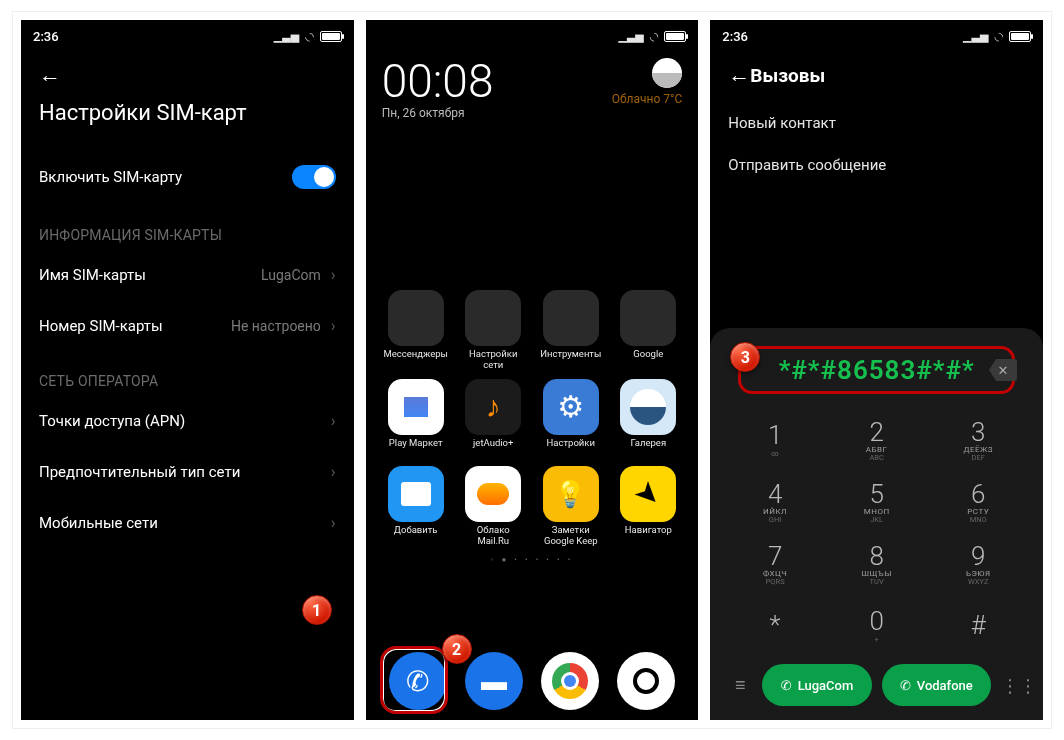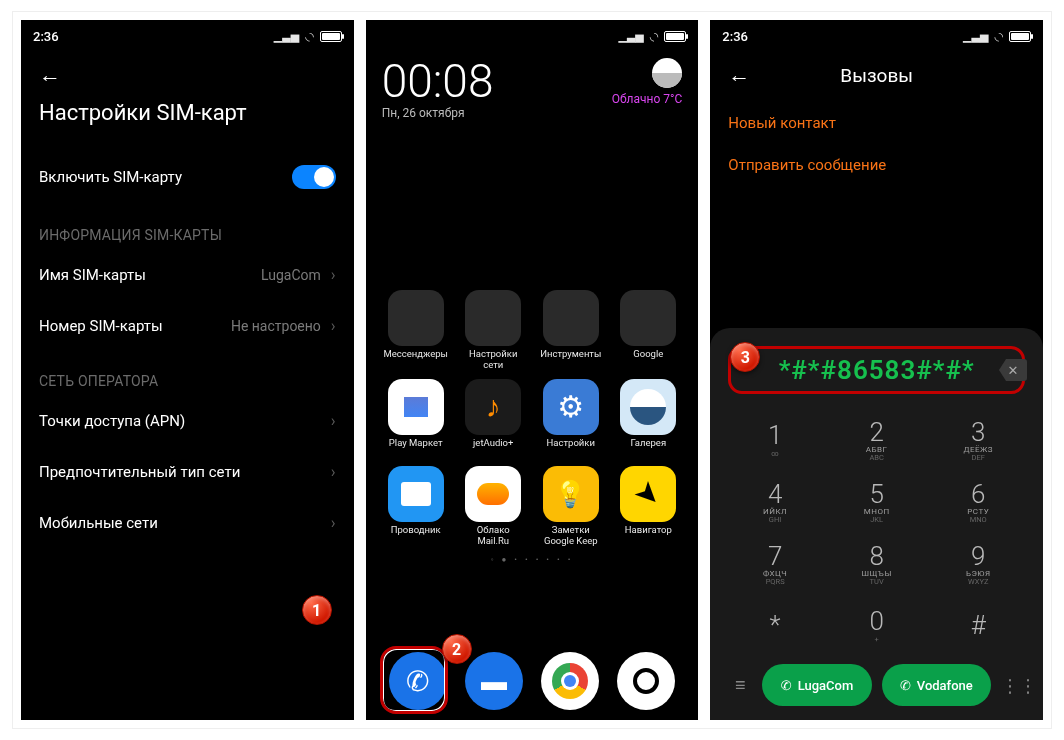--- a/index.html
+++ b/index.html
@@ -26,42 +26,42 @@
   .chev { color: #5a5a5a; font-size: 16px; margin-left: 10px; }
   .row-right { display: flex; align-items: center; }
 
   
   .badge { position: absolute; width: 30px; height: 30px; border-radius: 50%; background: radial-gradient(circle at 30% 25%, #ff6b4a, #d01800 70%); border:1px solid #b81400; color:#fff; font-weight:700; font-size:16px; display:flex; align-items:center; justify-content:center; box-shadow: inset 0 2px 4px rgba(255,255,255,.4), 0 2px 4px rgba(0,0,0,.5);}
 
   
   .hs-top { padding: 6px 16px 0; display:flex; justify-content:space-between; align-items:flex-start;}
   .clock { font-size: 46px; font-weight: 300; line-height:1;}
   .date { font-size: 12px; color:#bbb; margin-top:2px;}
-  .weather { text-align:right; font-size:12px; color:#d946ef; }
+  .weather { text-align:right; font-size:12px; color:#a16207; }
   .weather-icon { width:30px; height:30px; background:#fff; border-radius:50%; margin-left:auto; margin-bottom:4px; position:relative; overflow:hidden;}
   .weather-icon::after { content:''; position:absolute; width:30px; height:15px; background:#bbb; bottom:0; left:0;}
   .app-grid { padding: 0 12px; margin-top: 170px;}
   .app-row { display:flex; justify-content:space-between; margin-bottom: 8px;}
   .app { width: 76px; text-align:center; }
   .app-icon { width: 56px; height:56px; border-radius:14px; margin: 0 auto; display:flex; align-items:center; justify-content:center; font-size:26px; position:relative;}
   .app-label { font-size: 9.5px; color:#e8e8e8; margin-top:3px; line-height:1.15; min-height:20px; white-space:pre-line;}
   .folder { background:#2a2a2a; display:grid; grid-template-columns: repeat(3,14px); grid-template-rows: repeat(3,14px); gap:3px; padding:5px; width:56px; height:56px;}
   .folder > span { border-radius:3px; }
   .dots { text-align:center; color:#666; font-size:8px; letter-spacing:3px; margin:2px 0 6px;}
   .dock { display:flex; justify-content:space-around; padding: 4px 14px 10px; position:absolute; bottom:0; left:0; right:0;}
   .dock .app-icon { width:58px; height:58px; border-radius:50%;}
   .highlight { position:absolute; border:3px solid #c20000; border-radius:16px; box-shadow: 1px 1px 0 #fff inset, -1px -1px 0 #fff inset;}
 
   
   .dial-header { display:flex; align-items:center; padding: 10px 18px 0;}
-  .dial-title { flex:1; text-align:center; font-size:19px; font-weight:400; padding-right:22px;}
+  .dial-title { flex:1; text-align:left; font-size:19px; font-weight:700; padding-right:22px;}
   .link-list { padding: 14px 18px 0;}
-  .link-list > div { color:#f97316; font-size:15px; padding: 12px 0;}
+  .link-list > div { color:#e5e5e5; font-size:15px; padding: 12px 0;}
   .dial-panel { position:absolute; bottom:0; left:0; right:0; background:#1a1a1a; border-radius: 20px 20px 0 0; padding-top:12px;}
-  .dial-display-wrap { position:relative; margin:6px 18px 8px;}
+  .dial-display-wrap { position:relative; margin:6px 28px 8px;}
   .dial-border { border:3px solid #c20000; border-radius:14px; padding:6px 10px; background:#1a1a1a; text-align:center;}
   .dial-code { color:#16c04e; font-size:26px; font-weight:600; letter-spacing:1px;}
   .backspace { position:absolute; right:-2px; top:50%; transform:translateY(-50%); width:28px; height:22px; background:#3a3a3a; border-radius:3px 3px 3px 3px; display:flex; align-items:center; justify-content:center; font-size:13px; color:#aaa; clip-path: polygon(25% 0, 100% 0, 100% 100%, 25% 100%, 0 50%);}
   .keypad { display:grid; grid-template-columns: repeat(3,1fr); padding: 6px 14px 0;}
   .key { height:62px; display:flex; flex-direction:column; align-items:center; justify-content:center; color:#9e9e9e;}
   .key .num { font-size:26px; color:#b8b8b8; font-weight:300;}
   .key .sub { font-size:8px; letter-spacing:.5px; margin-top:-2px;}
   .key .sub2 { font-size:7.5px; color:#666; margin-top:-1px;}
   .dial-bottom { display:flex; align-items:center; justify-content:space-between; padding: 8px 18px 14px; gap:10px;}
   .sim-btn { flex:1; background:#0aa04a; border-radius:22px; height:42px; display:flex; align-items:center; justify-content:center; gap:6px; font-size:13px; font-weight:500;}
@@ -227,21 +227,21 @@
               <span style="width:36px;height:36px;border-radius:50%;background:linear-gradient(#fff 50%,#2a5580 50%);"></span>
             </div>
             <div class="app-label">Галерея</div>
           </div>
         </div>
       <div class="app-row" id="apps-row3">
           <div class="app">
             <div class="app-icon" style="background: rgb(33, 150, 243);">
               <span style="width:30px;height:24px;background:#fff;border-radius:3px;display:block;"></span>
             </div>
-            <div class="app-label">Проводник</div>
+            <div class="app-label">Добавить</div>
           </div>
           <div class="app">
             <div class="app-icon" style="background: rgb(255, 255, 255);">
               <span style="width:32px;height:22px;background:linear-gradient(#ffb300,#ff6f00);border-radius:12px;display:block;"></span>
             </div>
             <div class="app-label">Облако
 Mail.Ru</div>
           </div>
           <div class="app">
             <div class="app-icon" style="background: rgb(251, 188, 5);">

